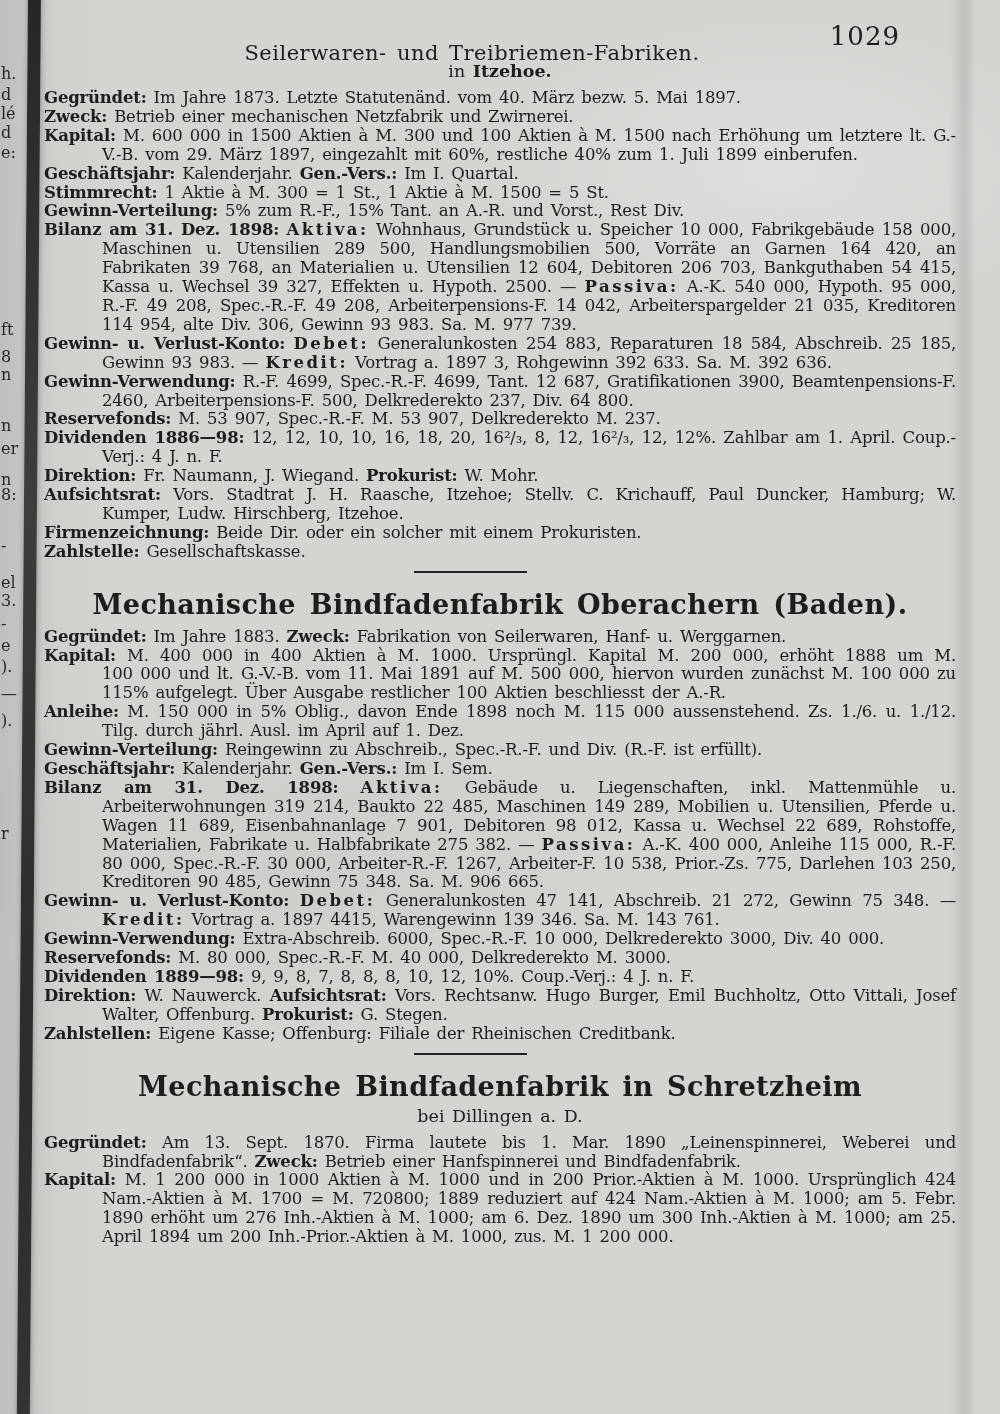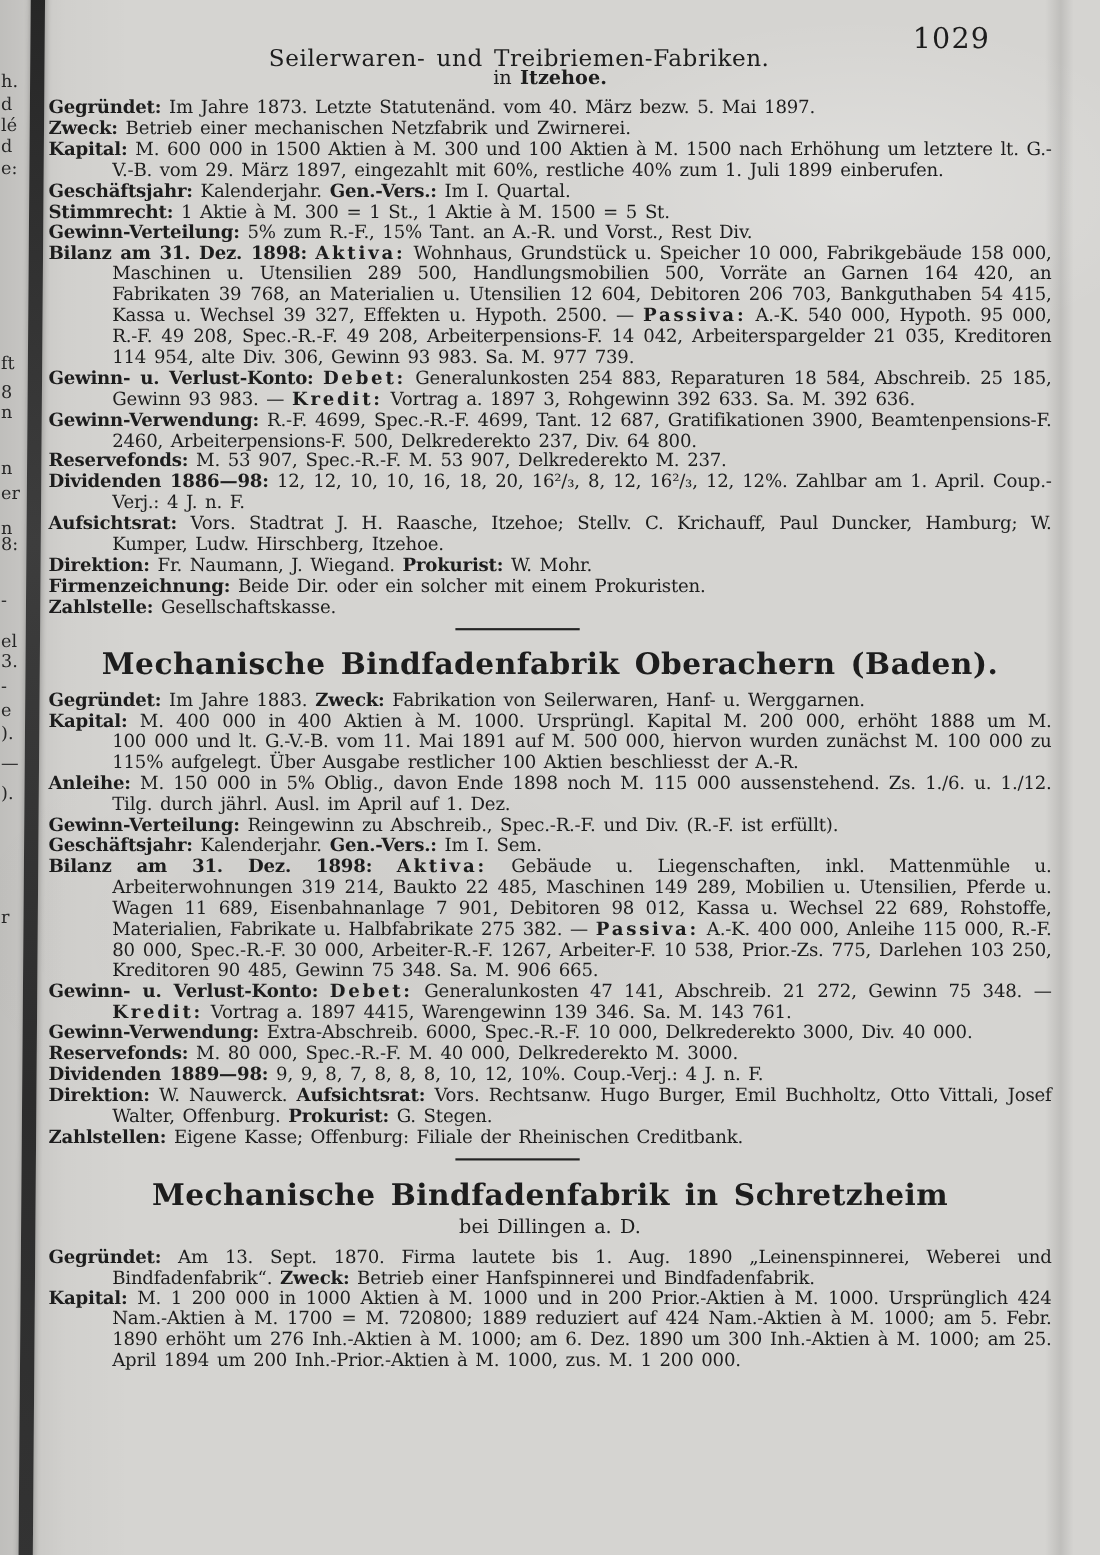--- a/index.html
+++ b/index.html
@@ -111,22 +111,22 @@
           <p class="para"><span class="bld">Zweck:</span><span class="txt"> Betrieb einer mechanischen Netzfabrik und Zwirnerei.</span></p>
           <p class="para"><span class="bld">Kapital:</span><span class="txt"> M. 600&nbsp;000 in 1500 Aktien à M. 300 und 100 Aktien à M. 1500 nach Erhöhung um letztere lt. G.-V.-B. vom 29. März 1897, eingezahlt mit 60%, restliche 40% zum 1. Juli 1899 einberufen.</span></p>
           <p class="para"><span class="bld">Geschäftsjahr:</span><span class="txt"> Kalenderjahr.  </span><span class="bld">Gen.-Vers.:</span><span class="txt"> Im I. Quartal.</span></p>
           <p class="para"><span class="bld">Stimmrecht:</span><span class="txt"> 1 Aktie à M. 300 = 1 St., 1 Aktie à M. 1500 = 5 St.</span></p>
           <p class="para"><span class="bld">Gewinn-Verteilung:</span><span class="txt"> 5% zum R.-F., 15% Tant. an A.-R. und Vorst., Rest Div.</span></p>
           <p class="para"><span class="bld">Bilanz am 31. Dez. 1898:</span><span class="txt"> </span><span class="spc">Aktiva:</span><span class="txt"> Wohnhaus, Grundstück u. Speicher 10&nbsp;000, Fabrikgebäude 158&nbsp;000, Maschinen u. Utensilien 289&nbsp;500, Handlungsmobilien 500, Vorräte an Garnen 164&nbsp;420, an Fabrikaten 39&nbsp;768, an Materialien u. Utensilien 12&nbsp;604, Debitoren 206&nbsp;703, Bankguthaben 54&nbsp;415, Kassa u. Wechsel 39&nbsp;327, Effekten u. Hypoth. 2500. — </span><span class="spc">Passiva:</span><span class="txt"> A.-K. 540&nbsp;000, Hypoth. 95&nbsp;000, R.-F. 49&nbsp;208, Spec.-R.-F. 49&nbsp;208, Arbeiterpensions-F. 14&nbsp;042, Arbeiterspargelder 21&nbsp;035, Kreditoren 114&nbsp;954, alte Div. 306, Gewinn 93&nbsp;983.  Sa. M. 977&nbsp;739.</span></p>
           <p class="para"><span class="bld">Gewinn- u. Verlust-Konto:</span><span class="txt"> </span><span class="spc">Debet:</span><span class="txt"> Generalunkosten 254&nbsp;883, Reparaturen 18&nbsp;584, Abschreib. 25&nbsp;185, Gewinn 93&nbsp;983. — </span><span class="spc">Kredit:</span><span class="txt"> Vortrag a. 1897 3, Rohgewinn 392&nbsp;633.  Sa. M. 392&nbsp;636.</span></p>
           <p class="para"><span class="bld">Gewinn-Verwendung:</span><span class="txt"> R.-F. 4699, Spec.-R.-F. 4699, Tant. 12&nbsp;687, Gratifikationen 3900, Beamtenpensions-F. 2460, Arbeiterpensions-F. 500, Delkrederekto 237, Div. 64&nbsp;800.</span></p>
           <p class="para"><span class="bld">Reservefonds:</span><span class="txt"> M. 53&nbsp;907, Spec.-R.-F. M. 53&nbsp;907, Delkrederekto M. 237.</span></p>
           <p class="para"><span class="bld">Dividenden 1886—98:</span><span class="txt"> 12, 12, 10, 10, 16, 18, 20, 16²/₃, 8, 12, 16²/₃, 12, 12%.  Zahlbar am 1. April.  Coup.-Verj.: 4 J. n. F.</span></p>
+          <p class="para"><span class="bld">Direktion:</span><span class="txt"> Fr. Naumann, J. Wiegand.  </span><span class="bld">Prokurist:</span><span class="txt"> W. Mohr.</span></p>
           <p class="para"><span class="bld">Aufsichtsrat:</span><span class="txt"> Vors. Stadtrat J. H. Raasche, Itzehoe; Stellv. C. Krichauff, Paul Duncker, Hamburg; W. Kumper, Ludw. Hirschberg, Itzehoe.</span></p>
-          <p class="para"><span class="bld">Direktion:</span><span class="txt"> Fr. Naumann, J. Wiegand.  </span><span class="bld">Prokurist:</span><span class="txt"> W. Mohr.</span></p>
           <p class="para"><span class="bld">Firmenzeichnung:</span><span class="txt"> Beide Dir. oder ein solcher mit einem Prokuristen.</span></p>
           <p class="para"><span class="bld">Zahlstelle:</span><span class="txt"> Gesellschaftskasse.</span></p>
         </div>
     </section>
 
     <div class="divider"></div>
 
     <section class="entry">
       <div class="entry-title">Mechanische Bindfadenfabrik Oberachern (Baden).</div>
 
@@ -145,19 +145,19 @@
           <p class="para"><span class="bld">Zahlstellen:</span><span class="txt"> Eigene Kasse; Offenburg: Filiale der Rheinischen Creditbank.</span></p>
         </div>
     </section>
 
     <div class="divider"></div>
 
     <section class="entry">
       <div class="entry-title">Mechanische Bindfadenfabrik in Schretzheim</div>
       <div class="entry-sub"><span class="txt">bei Dillingen a. D.</span></div>
       <div class="paras">
-          <p class="para"><span class="bld">Gegründet:</span><span class="txt"> Am 13. Sept. 1870.  Firma lautete bis 1. Aug. 1890 „Leinenspinnerei, Weberei und Bindfadenfabrik“.  </span><span class="bld">Zweck:</span><span class="txt"> Betrieb einer Hanfspinnerei und Bindfadenfabrik.</span></p>
+          <p class="para"><span class="bld">Gegründet:</span><span class="txt"> Am 13. Sept. 1870.  Firma lautete bis 1. Mar. 1890 „Leinenspinnerei, Weberei und Bindfadenfabrik“.  </span><span class="bld">Zweck:</span><span class="txt"> Betrieb einer Hanfspinnerei und Bindfadenfabrik.</span></p>
           <p class="para"><span class="bld">Kapital:</span><span class="txt"> M. 1&nbsp;200&nbsp;000 in 1000 Aktien à M. 1000 und in 200 Prior.-Aktien à M. 1000.  Ursprünglich 424 Nam.-Aktien à M. 1700 = M. 720800; 1889 reduziert auf 424 Nam.-Aktien à M. 1000; am 5. Febr. 1890 erhöht um 276 Inh.-Aktien à M. 1000; am 6. Dez. 1890 um 300 Inh.-Aktien à M. 1000; am 25. April 1894 um 200 Inh.-Prior.-Aktien à M. 1000, zus. M. 1&nbsp;200&nbsp;000.</span></p>
         </div>
     </section>
 
   </div>
 </div>
 
 </body></html>

